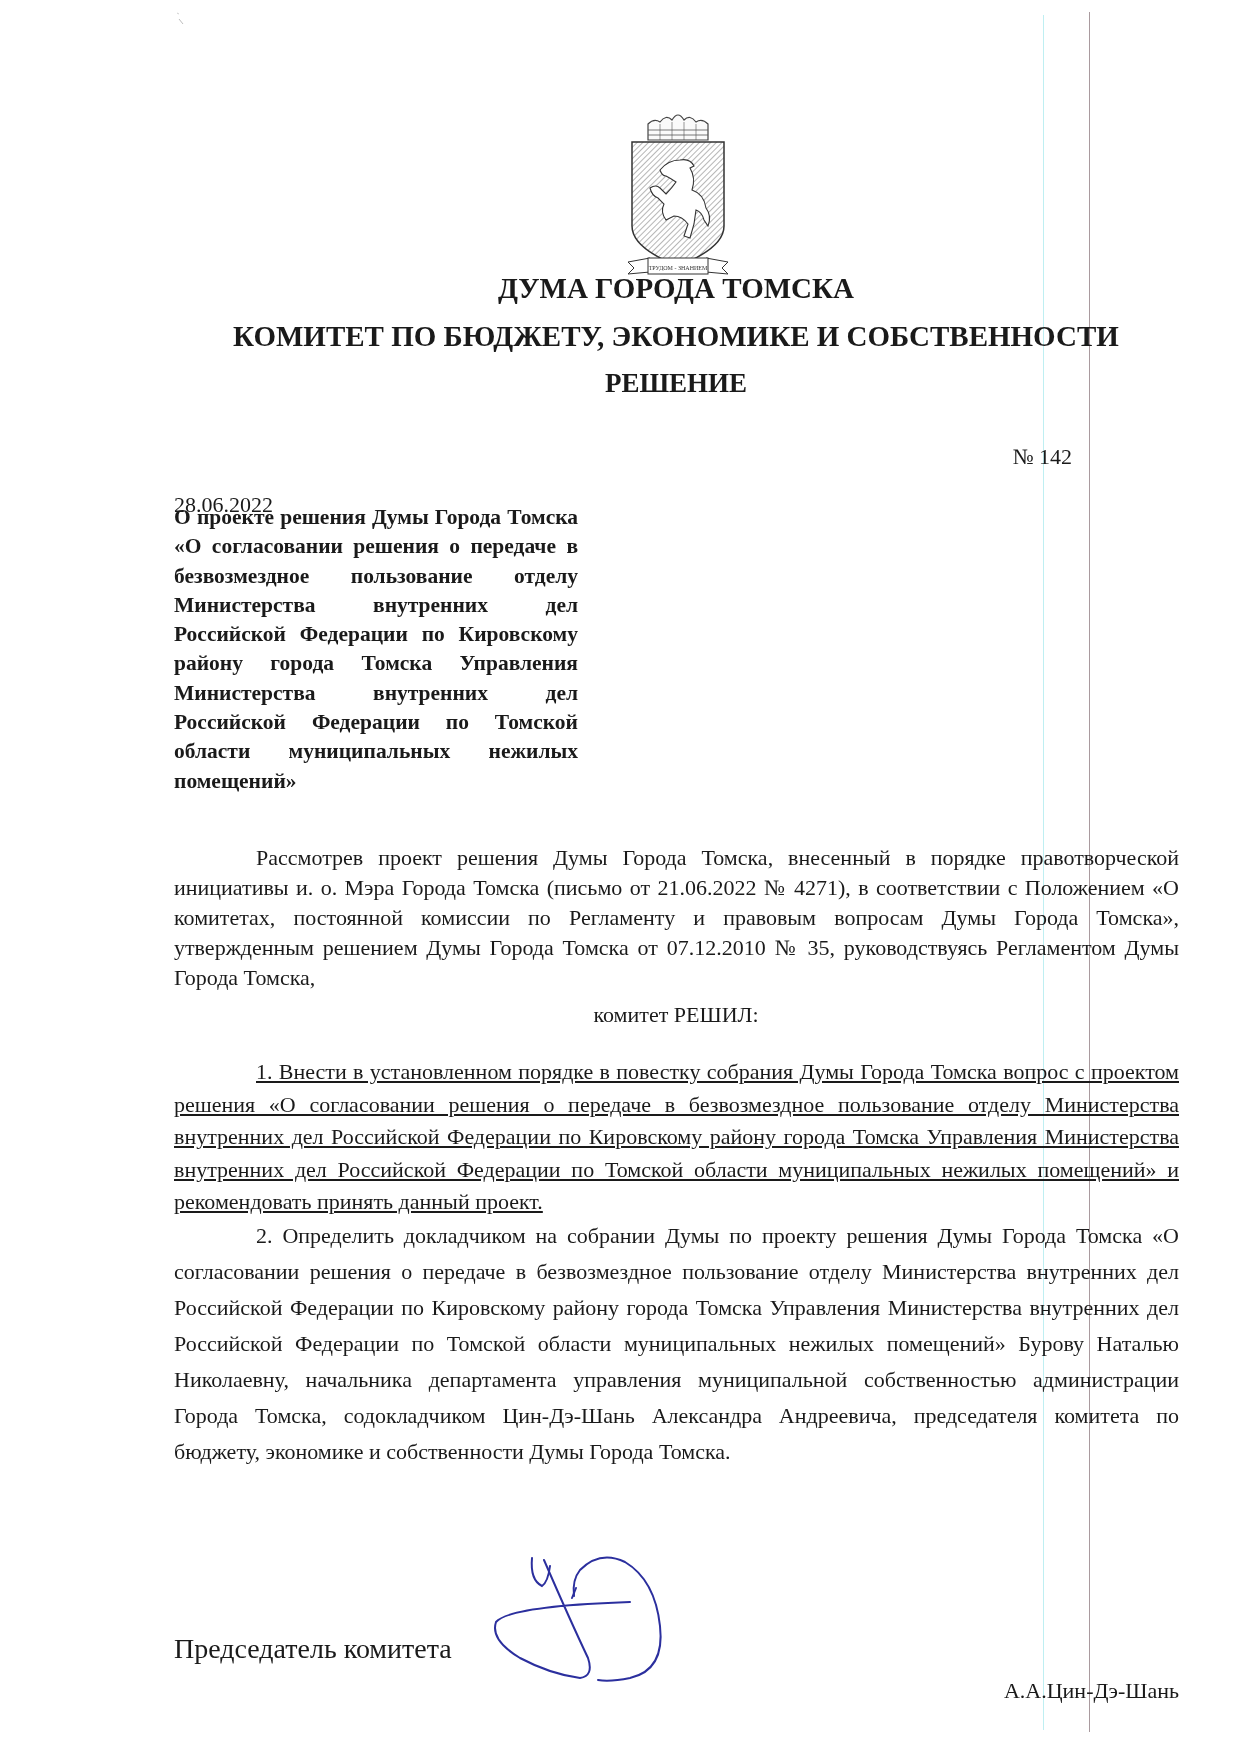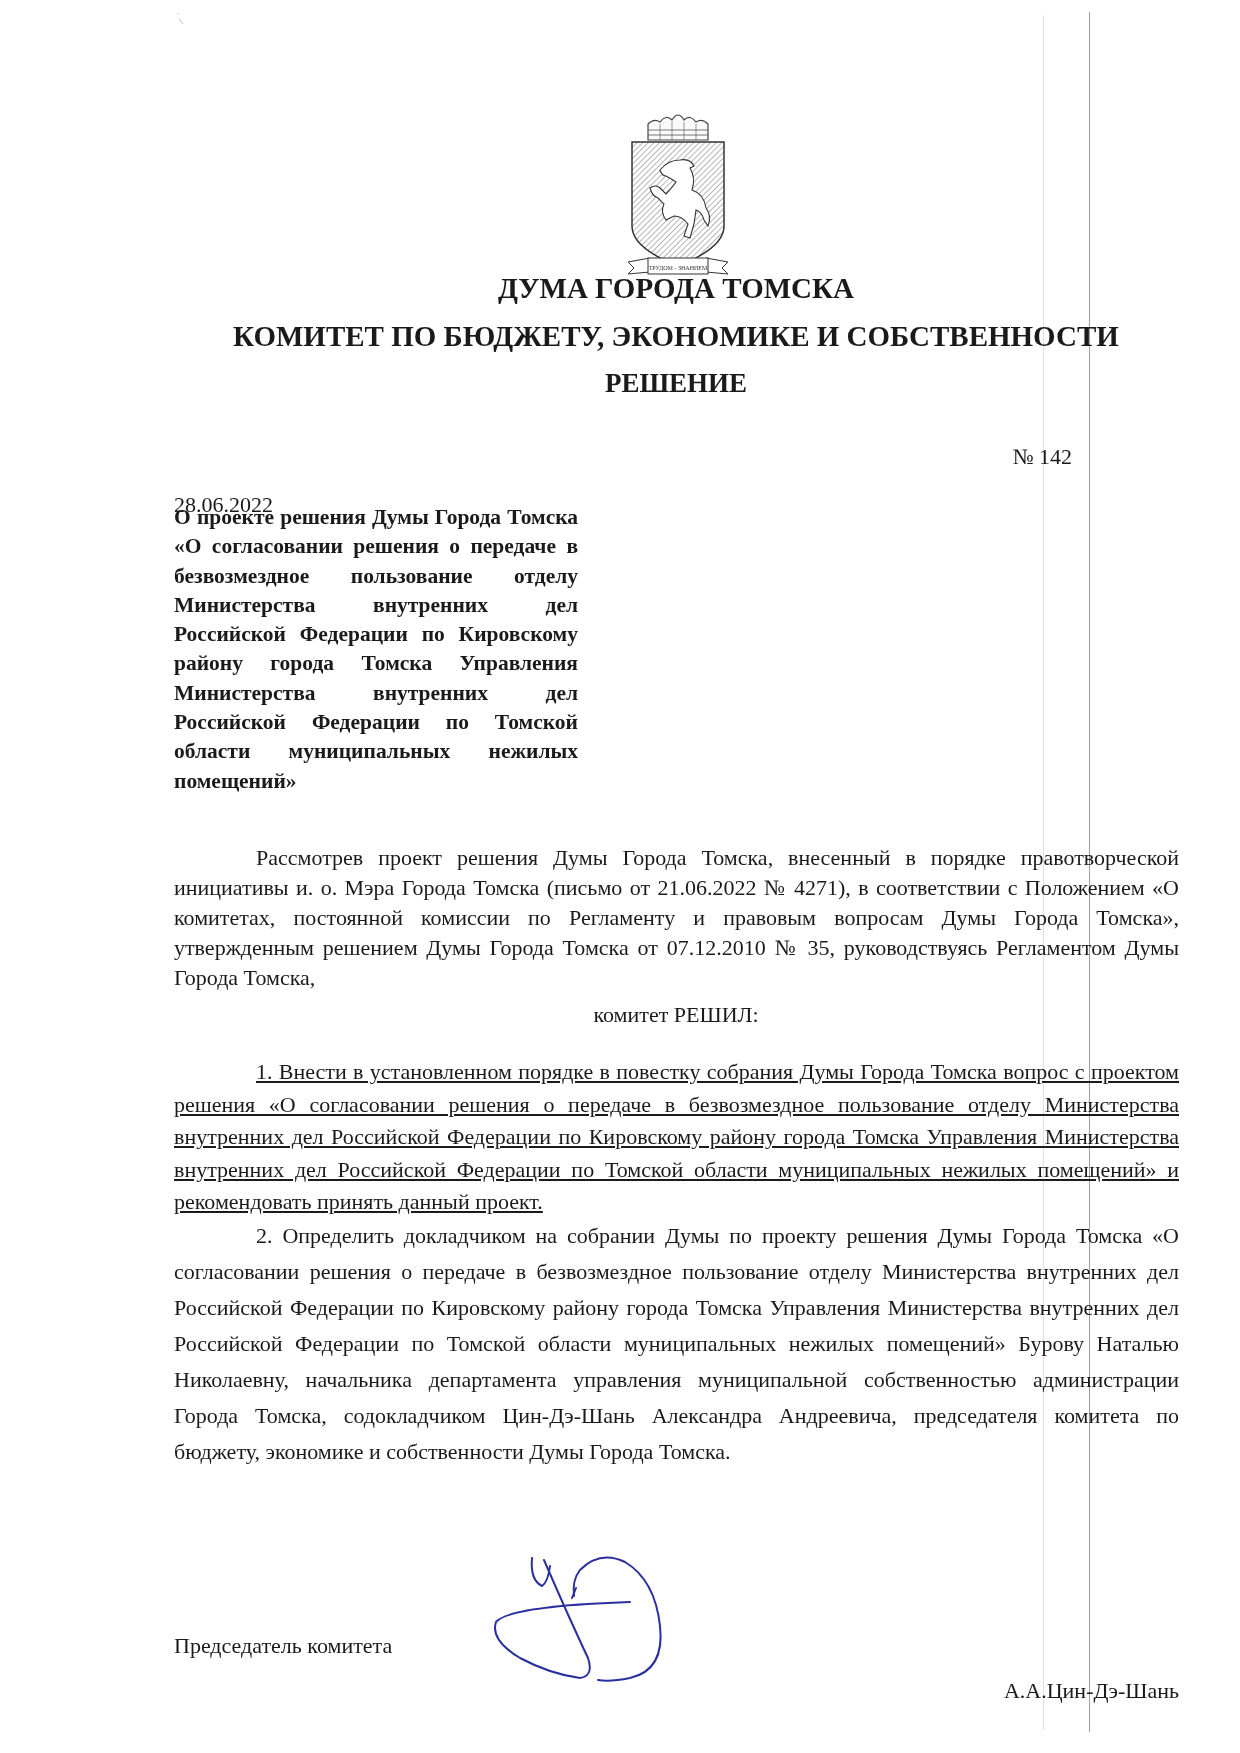--- a/index.html
+++ b/index.html
@@ -25,21 +25,21 @@
   .subject { position: absolute; left: 174px; top: 503px; width: 404px; font-weight: bold;
              font-size: 21.5px; line-height: 29.3px; text-align: justify; text-align-last: left; }
 
   .para { position: absolute; left: 174px; width: 1005px; font-size: 22px; line-height: 30px;
           text-align: justify; text-indent: 82px; }
   .p-intro { top: 843px; }
   .resolved { position: absolute; left: 0; width: 1352px; top: 1002px; text-align: center; font-size: 22px; }
   .p-item1 { top: 1056px; line-height: 32.5px; text-decoration: underline; }
   .p-item2 { top: 1218px; line-height: 36px; }
 
-  .sig-title { position: absolute; left: 174px; top: 1633px; font-size: 22px; }
+  .sig-title { position: absolute; left: 174px; top: 1633px; font-size: 28px; }
   .sig-name  { position: absolute; right: 61px; top: 1678px; font-size: 22px; }
   .signature { position: absolute; left: 450px; top: 1540px; width: 260px; height: 170px; }
 </style>
 </head>
 <body>
 
 <div class="scan-line-cyan"></div>
 <div class="scan-line-grey"></div>
 <svg class="scan-speck" viewBox="0 0 8 14">
   <line x1="1" y1="1" x2="3" y2="2" stroke="#cfcfcf" stroke-width="1"></line>

